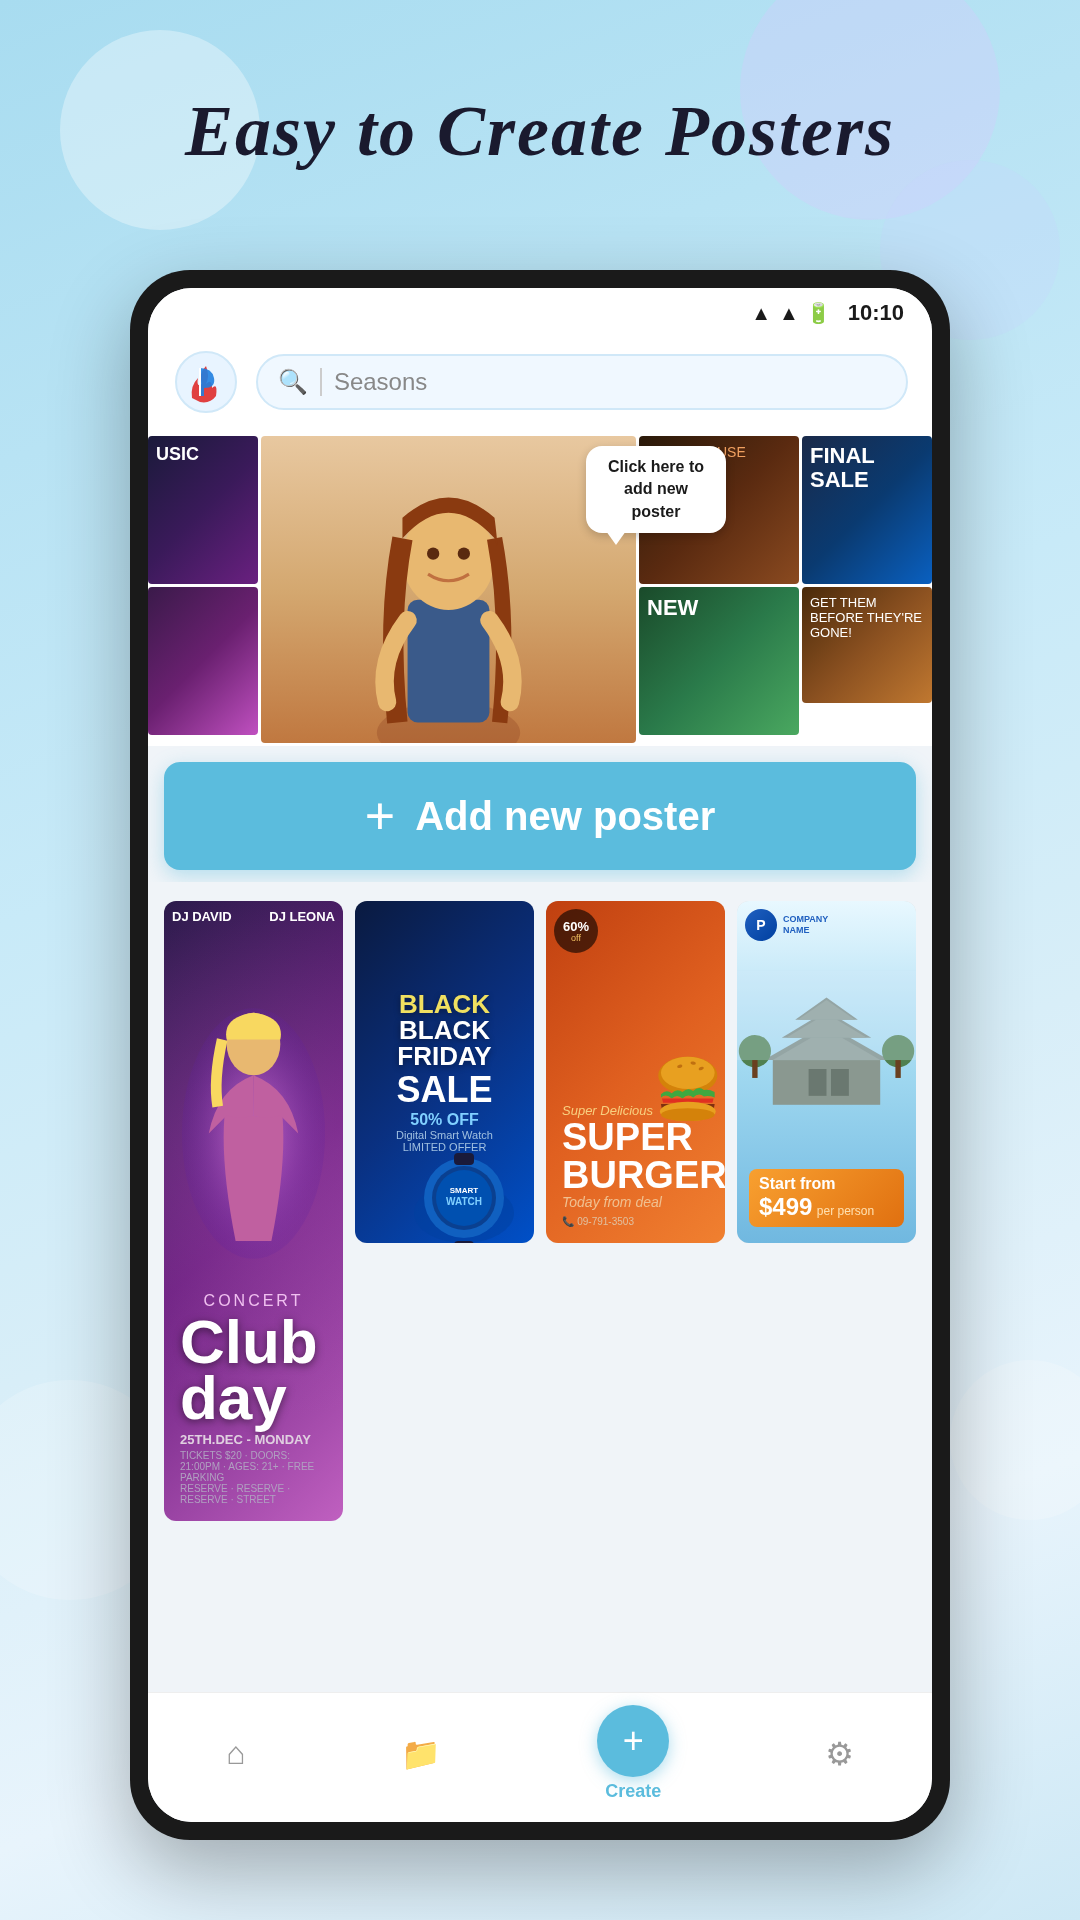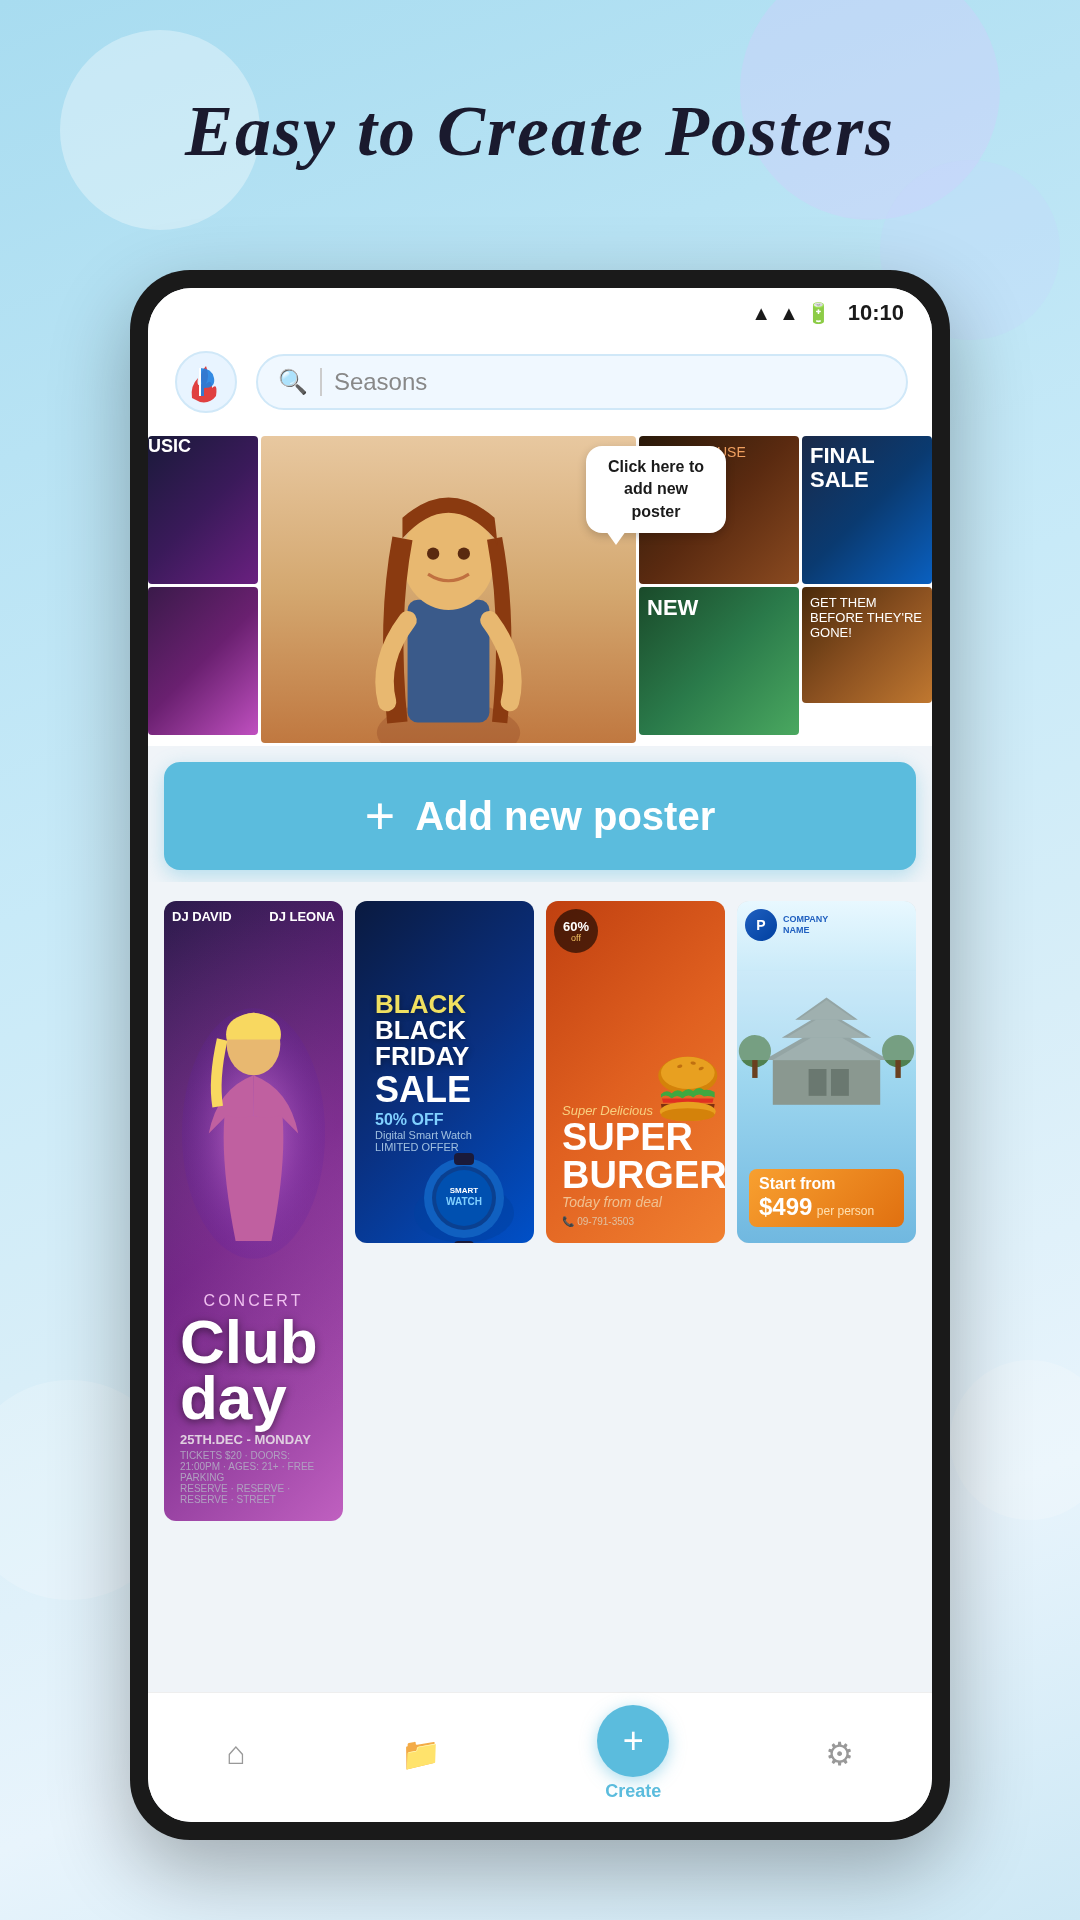--- a/index.html
+++ b/index.html
@@ -343,21 +343,21 @@
         <div class="search-divider"></div>
         <span class="search-text">Seasons</span>
       </div>
     </div>
 
     <div class="poster-showcase">
       <div class="showcase-grid">
 
         <div class="showcase-col showcase-col-1">
           <div class="sc-item bg-music" style="height:148px;">
-            <div style="color:white;font-weight:bold;font-size:18px;">USIC</div>
+            <div style="padding:8px;color:white;font-weight:bold;font-size:18px;">USIC</div>
           </div>
           <div class="sc-item bg-girl" style="height:148px;"></div>
         </div>
 
         <div class="showcase-col showcase-col-3" style="position:relative;">
           <div style="flex:1;background:linear-gradient(180deg,#e8c8a0,#d4a870,#c07840);border-radius:4px;position:relative;overflow:visible;">
 
             <svg viewBox="0 0 180 300" style="width:100%;height:100%;position:absolute;top:0;left:0;">
 
               <ellipse cx="90" cy="290" rx="70" ry="30" fill="#8a4020" opacity="0.3"></ellipse>
@@ -466,21 +466,21 @@
               <ellipse cx="60" cy="70" rx="50" ry="30" fill="#0040a0" opacity="0.5"></ellipse>
               <circle cx="60" cy="55" r="40" fill="#1060c0"></circle>
               <circle cx="60" cy="55" r="32" fill="#0a4090"></circle>
               <circle cx="60" cy="55" r="28" fill="#0050b0"></circle>
               <text x="60" y="50" text-anchor="middle" fill="white" font-size="8" font-weight="bold">SMART</text>
               <text x="60" y="62" text-anchor="middle" fill="#80d0ff" font-size="10" font-weight="bold">WATCH</text>
               <rect x="50" y="10" width="20" height="12" rx="4" fill="#1a1a3a"></rect>
               <rect x="50" y="98" width="20" height="12" rx="4" fill="#1a1a3a"></rect>
             </svg>
           </div>
-          <div style="position:relative;z-index:2;padding:4px;">
+          <div style="position:relative;z-index:2;padding:4px;text-align:center;">
             <div style="font-size:26px;font-weight:900;color:white;line-height:1;text-shadow:0 2px 6px rgba(0,0,0,0.4);">
               <span style="color:#f0e060;">BLACK</span><br>
               <span style="color:white;">BLACK FRIDAY</span>
             </div>
             <div style="font-size:36px;font-weight:900;color:white;">SALE</div>
             <div style="font-size:16px;font-weight:bold;color:#80d0ff;">50% OFF</div>
             <div style="font-size:11px;color:#a0c0e0;">Digital Smart Watch<br>LIMITED OFFER</div>
           </div>
         </div>
       </div>

